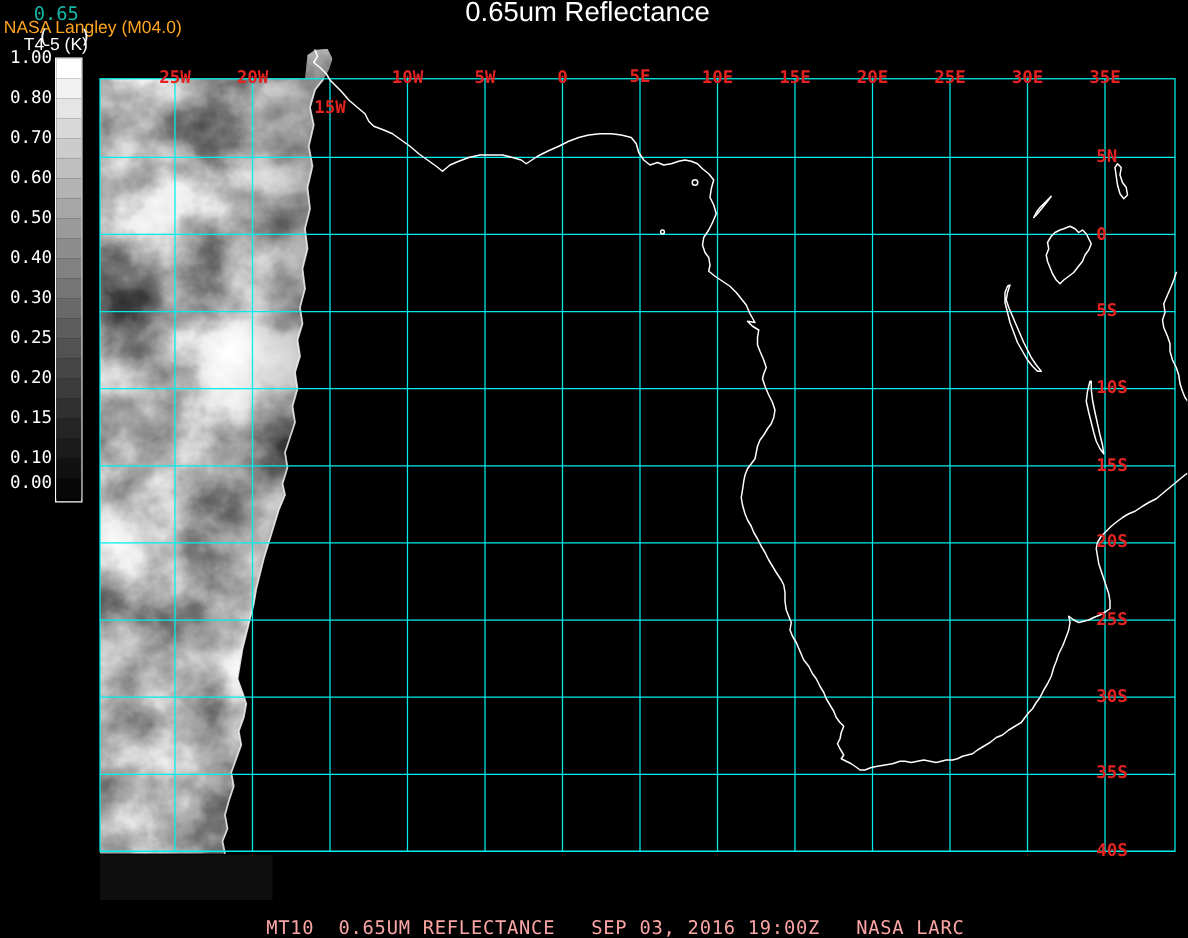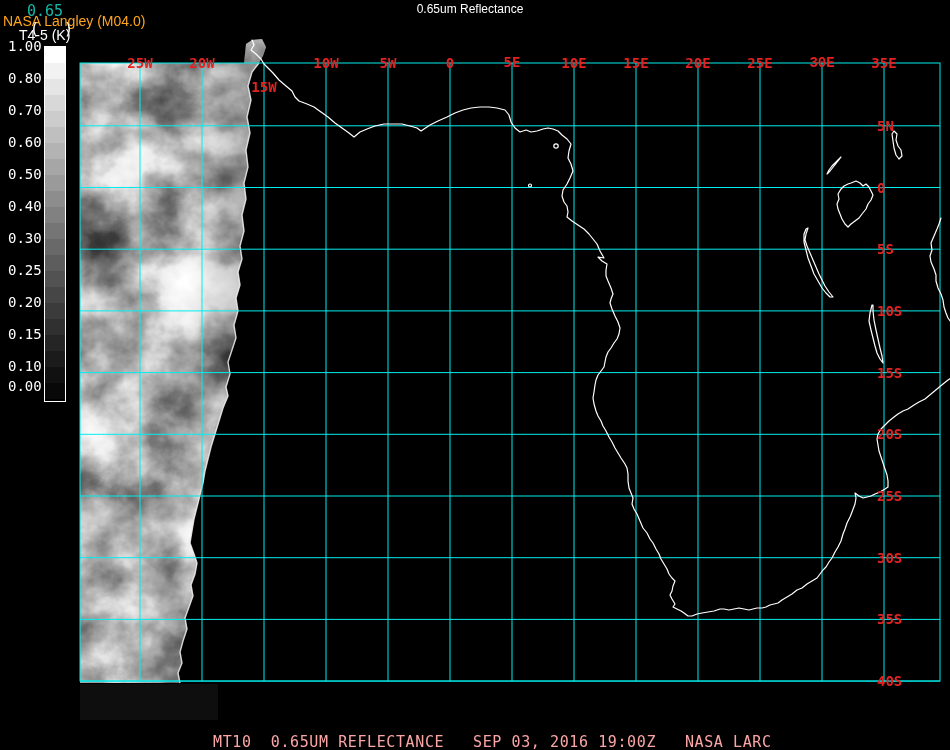--- a/index.html
+++ b/index.html
@@ -2,21 +2,21 @@
 <html><head>
 <meta charset="utf-8">
 <style>
   html,body{margin:0;padding:0;background:#000;}
   #stage{position:relative;width:950px;height:750px;background:#000;overflow:hidden;
          font-family:"DejaVu Sans Mono", monospace;}
   .abs{position:absolute;}
   .mono{font-family:"DejaVu Sans Mono", monospace;}
   .sans{font-family:"Liberation Sans", sans-serif;}
   #title-block{left:300px;top:2px;width:340px;text-align:center;color:#ffffff;
-               font-size:12px;line-height:15px;}
+               font-size:22px;line-height:15px;}
   #overlay-param{left:27px;top:2px;color:#14b8a6;font-size:15px;}
   #overlay-site{left:3px;top:13px;color:#ffa51e;font-size:14px;}
   #overlay-unit{left:30px;top:20px;color:#ffffff;font-size:15px;letter-spacing:8px;}
   #overlay-temp{left:19px;top:27px;color:#ffffff;font-size:14px;}
   #colorbar-border{left:44px;top:46px;width:20px;height:354px;border:1px solid #ffffff;}
   .cb-step{position:absolute;left:0;width:20px;height:16px;}
   .cb-label{position:absolute;left:8px;color:#ffffff;font-size:14px;transform:translateY(-55%);}
   .lon-label{position:absolute;color:#e32222;font-size:14px;font-weight:bold;
              transform:translate(-50%,-52%);white-space:nowrap;}
   .lat-label{position:absolute;color:#e32222;font-size:14px;font-weight:bold;
@@ -191,21 +191,21 @@
       <div class="lon-label" style="left: 202px; top: 63px;">20W</div>
       <div class="lon-label" style="left: 264px; top: 63px; margin-top: 24px;">15W</div>
       <div class="lon-label" style="left: 326px; top: 63px;">10W</div>
       <div class="lon-label" style="left: 388px; top: 63px;">5W</div>
       <div class="lon-label" style="left: 450px; top: 63px;">0</div>
       <div class="lon-label" style="left: 512px; top: 62px;">5E</div>
       <div class="lon-label" style="left: 574px; top: 63px;">10E</div>
       <div class="lon-label" style="left: 636px; top: 63px;">15E</div>
       <div class="lon-label" style="left: 698px; top: 63px;">20E</div>
       <div class="lon-label" style="left: 760px; top: 63px;">25E</div>
-      <div class="lon-label" style="left: 822px; top: 63px; font-family: Liberation Mono, monospace;">30E</div>
+      <div class="lon-label" style="left: 822px; top: 63px;">30E</div>
       <div class="lon-label" style="left: 884px; top: 63px;">35E</div>
     </div>
   <div id="lat-labels" class="abs" style="left:0;top:0;">
       <div class="lat-label" style="left: 877px; top: 125.8px;">5N</div>
       <div class="lat-label" style="left: 877px; top: 187.5px;">0</div>
       <div class="lat-label" style="left: 877px; top: 249.2px;">5S</div>
       <div class="lat-label" style="left: 877px; top: 310.9px;">10S</div>
       <div class="lat-label" style="left: 877px; top: 372.6px;">15S</div>
       <div class="lat-label" style="left: 877px; top: 434.3px;">20S</div>
       <div class="lat-label" style="left: 877px; top: 496px;">25S</div>

